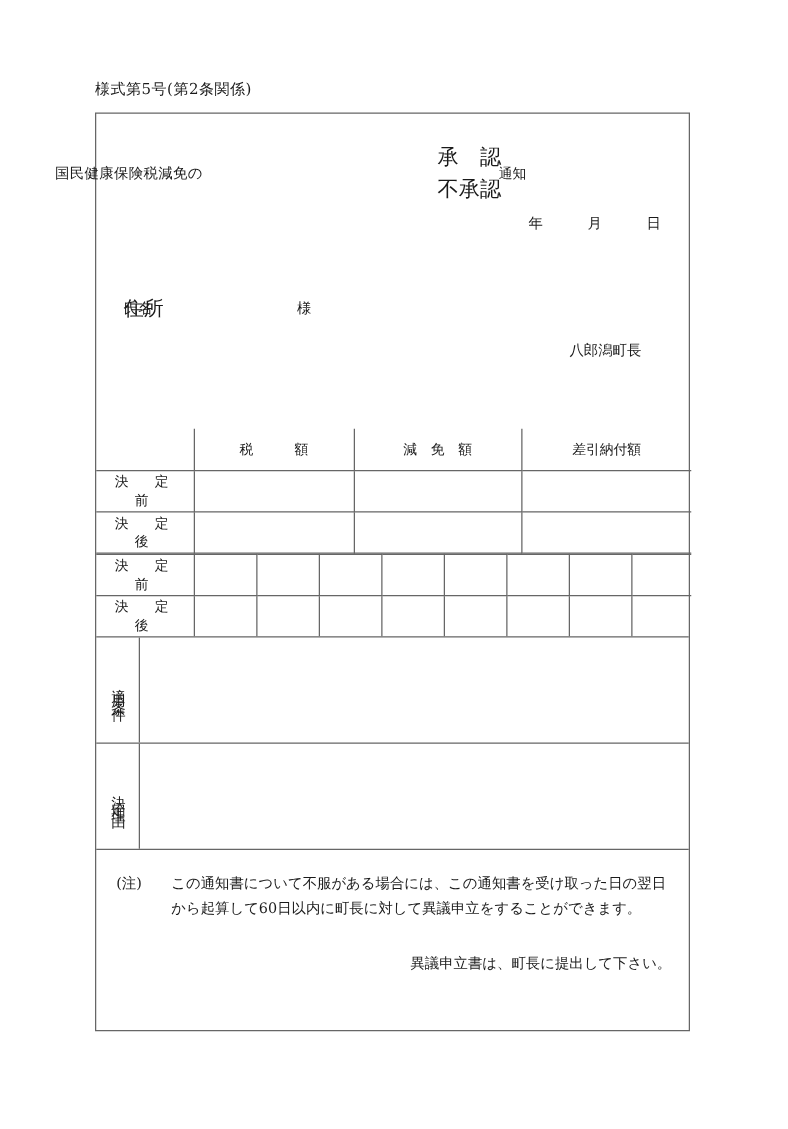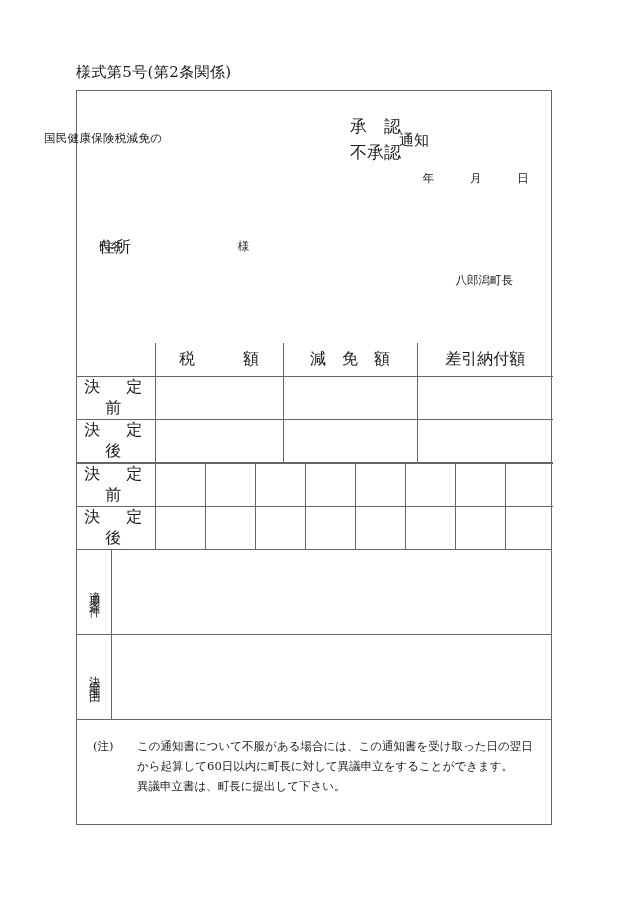--- a/index.html
+++ b/index.html
@@ -14,21 +14,21 @@
     font-family: "DejaVu Serif", "Liberation Serif", serif;
     color: #1a1a1a;
     overflow: hidden;
   }
 
   
   .form-number {
     position: absolute;
     left: 76px;
     top: 63px;
-    font-size: 15px;
+    font-size: 12px;
     letter-spacing: 0.4px;
     white-space: nowrap;
   }
 
   
   .frame {
     position: absolute;
     left: 76px;
     top: 90px;
     width: 476px;
@@ -68,21 +68,21 @@
     top: 0;
     width: 66px;
     text-align: right;
     font-size: 17px;
     line-height: 26px;
   }
   .notice-word {
     position: absolute;
     left: 322px;
     top: 18px;
-    font-size: 15px;
+    font-size: 11px;
   }
 
   .date-line {
     position: absolute;
     right: 22px;
     top: 80px;
     font-size: 11.5px;
     letter-spacing: 0.3px;
   }
 
@@ -123,21 +123,21 @@
   .body-text .indent {
     display: inline-block;
     width: 34px;
   }
 
   
   table.grid {
     border-collapse: collapse;
     table-layout: fixed;
     width: 100%;
-    font-size: 16px;
+    font-size: 11px;
   }
   table.grid td {
     border: 1px solid #666666;
     padding: 0;
     text-align: center;
     vertical-align: middle;
     height: 33px;
     box-sizing: border-box;
   }
   .tbl-wrap-a td:first-child,
@@ -198,22 +198,23 @@
   .note .note-hang {
     padding-left: 44px;
     text-indent: -44px;
   }
   .note .note-mark {
     display: inline-block;
     width: 44px;
     text-indent: 0;
   }
   .note .note-second {
-    margin-top: 0;
+    margin-top: 24px;
     padding-left: 44px;
+    text-align: right;
   }
 </style>
 </head>
 <body>
 
 <div class="form-number">様式第5号(第2条関係)</div>
 
 <div class="frame">
 
   <div class="letterhead">

